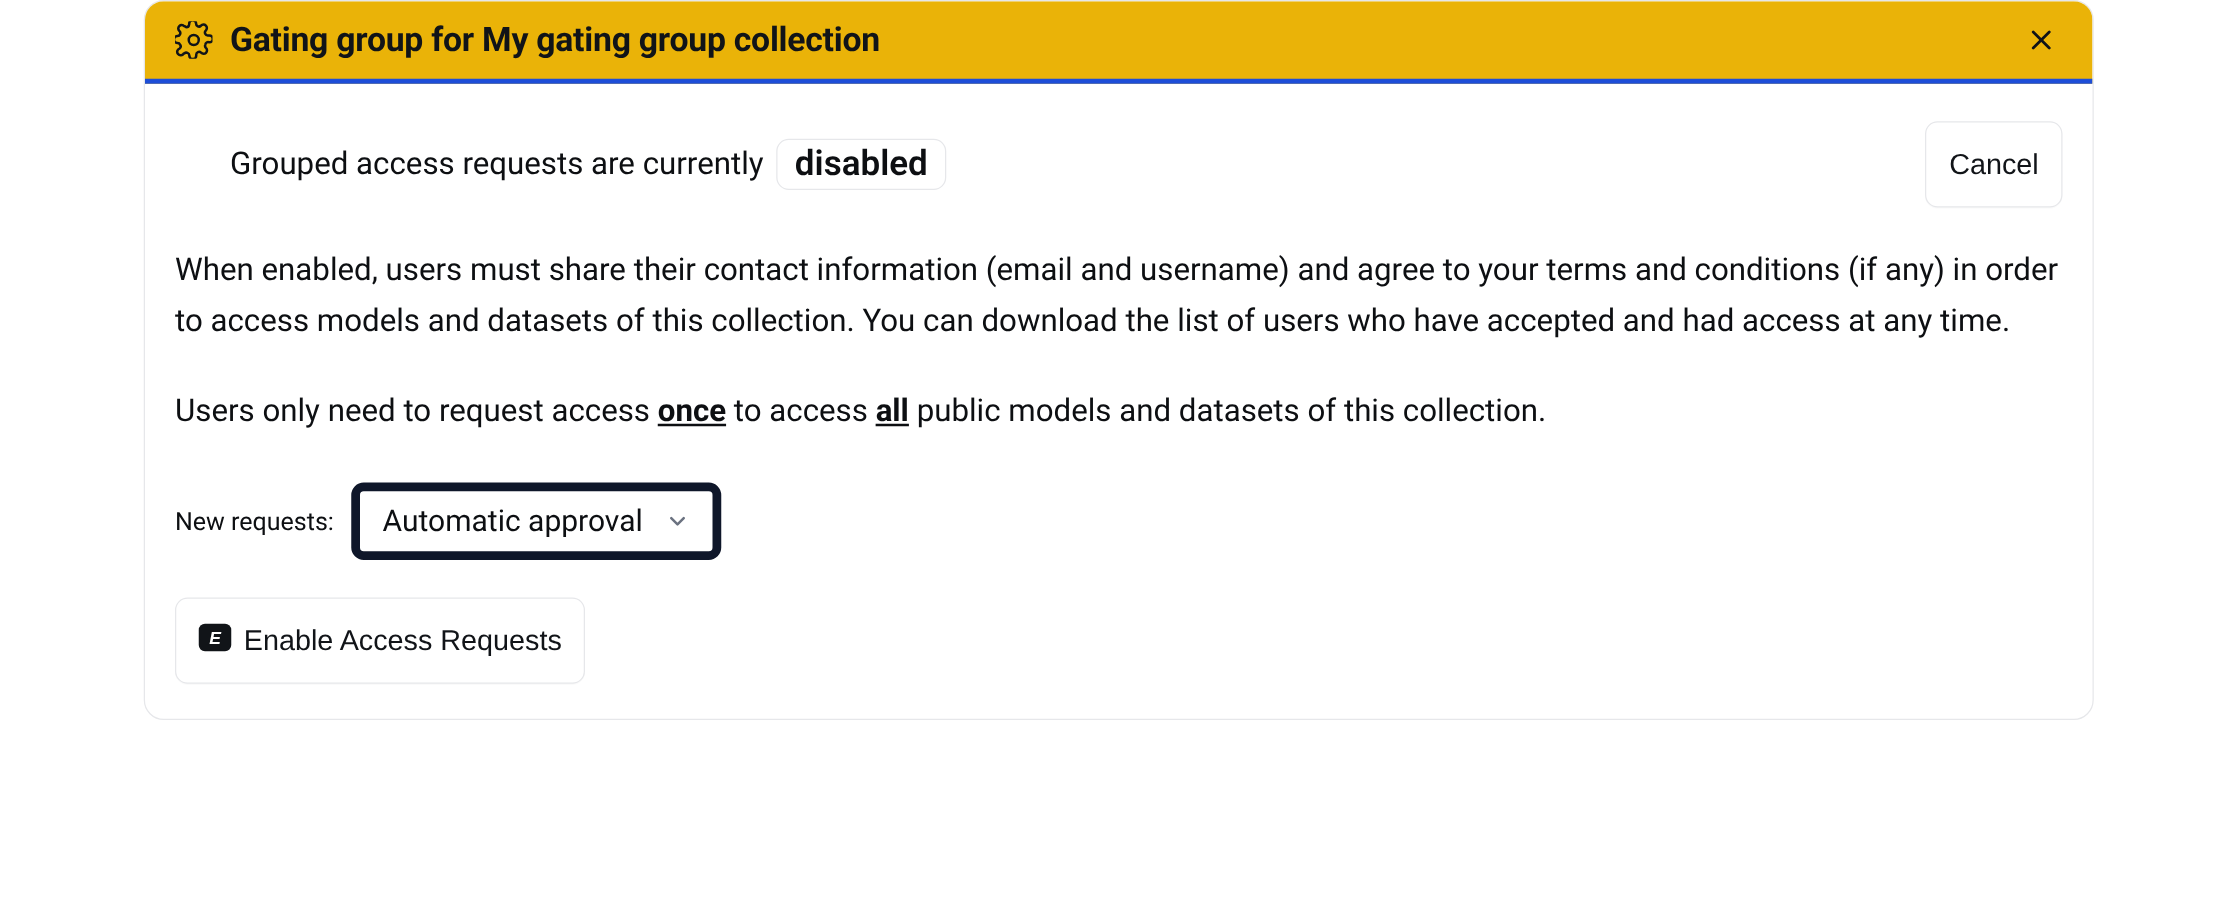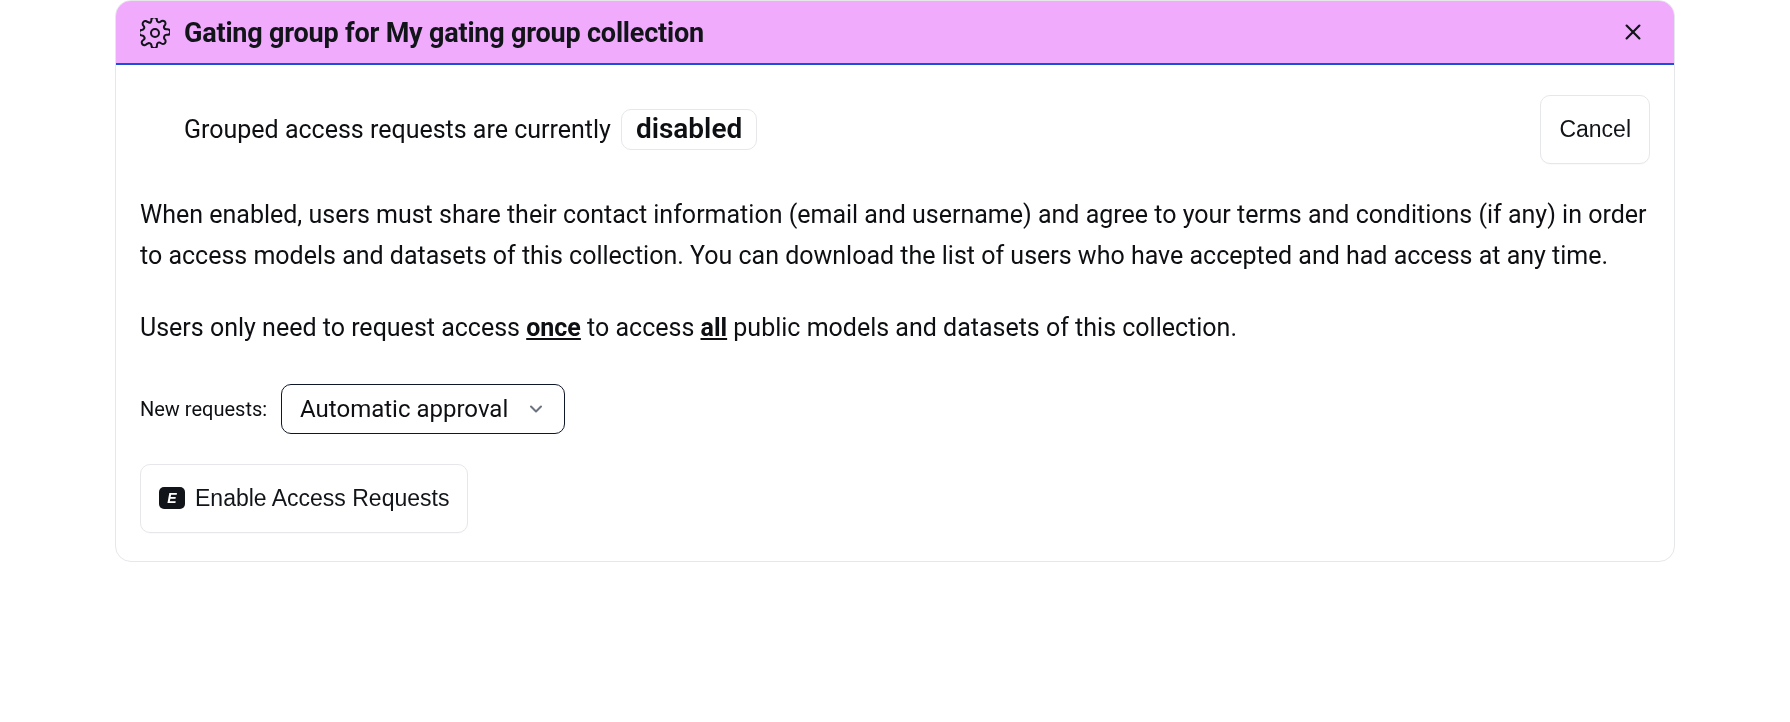--- a/index.html
+++ b/index.html
@@ -12,24 +12,24 @@
   .dialog {
     width: 1560px;
     margin: 0 auto;
     border: 1px solid #e6e7ea;
     border-radius: 16px;
     overflow: hidden;
     background: #ffffff;
   }
   .dialog-header {
     display: flex;
-    align-items: flex-end;
+    align-items: center;
     justify-content: space-between;
-    background: #f0abfc;
-    border-bottom: 2px solid #1d4ed8;
+    background: #eab308;
+    border-bottom: 4px solid #1d4ed8;
     padding: 14px 24px;
   }
   .dialog-header-left {
     display: flex;
     align-items: center;
     gap: 14px;
   }
   .dialog-title {
     font-size: 27px;
     font-weight: 700;
@@ -71,21 +71,21 @@
     border: 1px solid #e6e7ea;
     border-radius: 10px;
     padding: 2px 14px 4px 14px;
     font-weight: 600;
     font-size: 28px;
     color: #0d0f12;
     background: #ffffff;
   }
   .btn {
     display: inline-flex;
-    align-items: center;
+    align-items: flex-start;
     gap: 10px;
     font-size: 23px;
     color: #111418;
     background: #ffffff;
     border: 1px solid #e6e7ea;
     border-radius: 10px;
     padding: 20px 18px;
     cursor: pointer;
     box-shadow: 0 1px 0 rgba(0,0,0,0.02);
   }
@@ -110,21 +110,21 @@
     margin-bottom: 30px;
   }
   .control-label {
     font-size: 20px;
     color: #0d0f12;
   }
   .select {
     display: inline-flex;
     align-items: center;
     gap: 18px;
-    border: 1px solid #0f172a;
+    border: 7px solid #0f172a;
     border-radius: 10px;
     padding: 10px 18px;
     font-size: 24px;
     color: #0d0f12;
     background: #ffffff;
     cursor: pointer;
   }
   .select .chev { color: #666a72; display: inline-flex; }
   .enable-key-icon {
     display: inline-flex;

